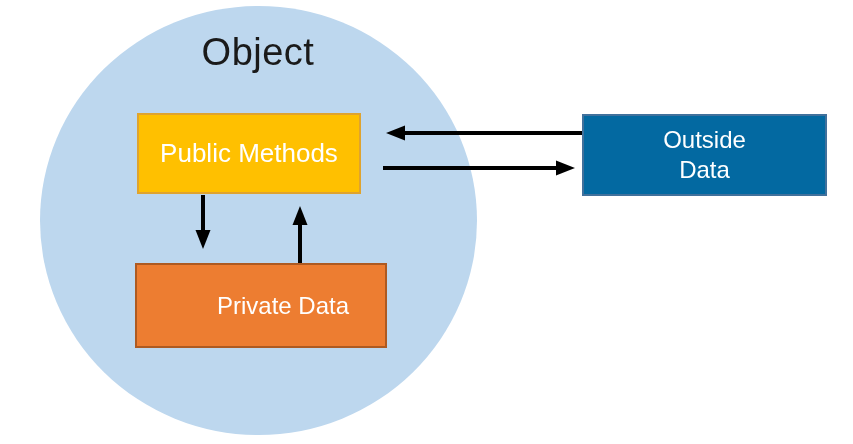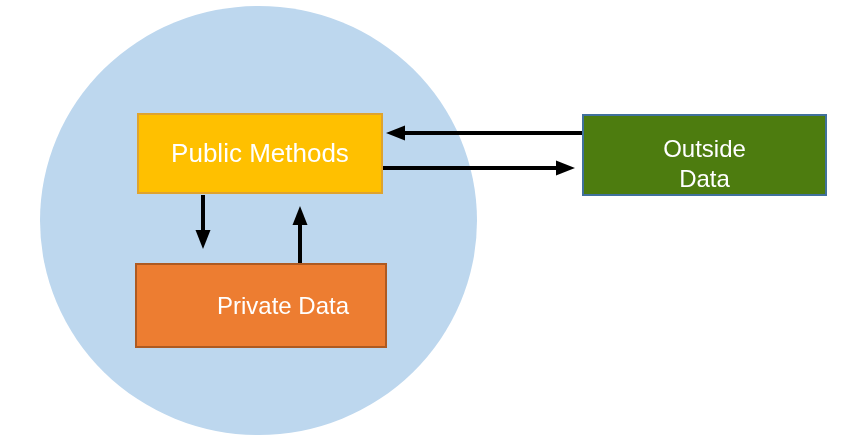--- a/index.html
+++ b/index.html
@@ -40,21 +40,21 @@
     display: flex;
     flex-direction: column;
     align-items: center;
     justify-content: center;
     color: #ffffff;
     text-align: center;
   }
   .box-public {
     left: 137px;
     top: 113px;
-    width: 246px;
+    width: 224px;
     height: 81px;
     font-size: 26px;
   }
   .box-private {
     left: 135px;
     top: 263px;
     width: 252px;
     height: 85px;
     font-size: 24px;
     line-height: 30px;
@@ -79,30 +79,31 @@
     pointer-events: none;
   }
 </style>
 </head>
 <body>
 
 <div class="canvas">
 
   <div class="object-circle" style="background-color: rgb(189, 215, 238);"></div>
 
+  <div class="object-title" style="color: rgb(26, 26, 26);">Object</div>
 
   <div class="box box-public" style="background-color: rgb(255, 192, 0); border-color: rgb(223, 163, 46);">
     <span class="line">Public Methods</span>
   </div>
 
   <div class="box box-private" style="background-color: rgb(237, 125, 49); border-color: rgb(174, 90, 33); padding-left: 44px;">
     <span class="line">Private Data</span>
   </div>
 
-  <div class="box box-outside" style="background-color: #4d7c0f; border-color: rgb(65, 113, 156); justify-content: flex-end;">
+  <div class="box box-outside" style="background-color: #0369a1; border-color: rgb(65, 113, 156);">
     <span class="line">Outside</span>
     <span class="line">Data</span>
   </div>
 
   <svg class="arrow-layer" width="853" height="444" viewBox="0 0 853 444" xmlns="http://www.w3.org/2000/svg">
 
     <g>
       <line x1="582" y1="133" x2="404" y2="133" stroke-width="4" stroke="#000000"></line>
       <polygon points="386,133 405,125.5 405,140.5" fill="#000000"></polygon>
     </g>

